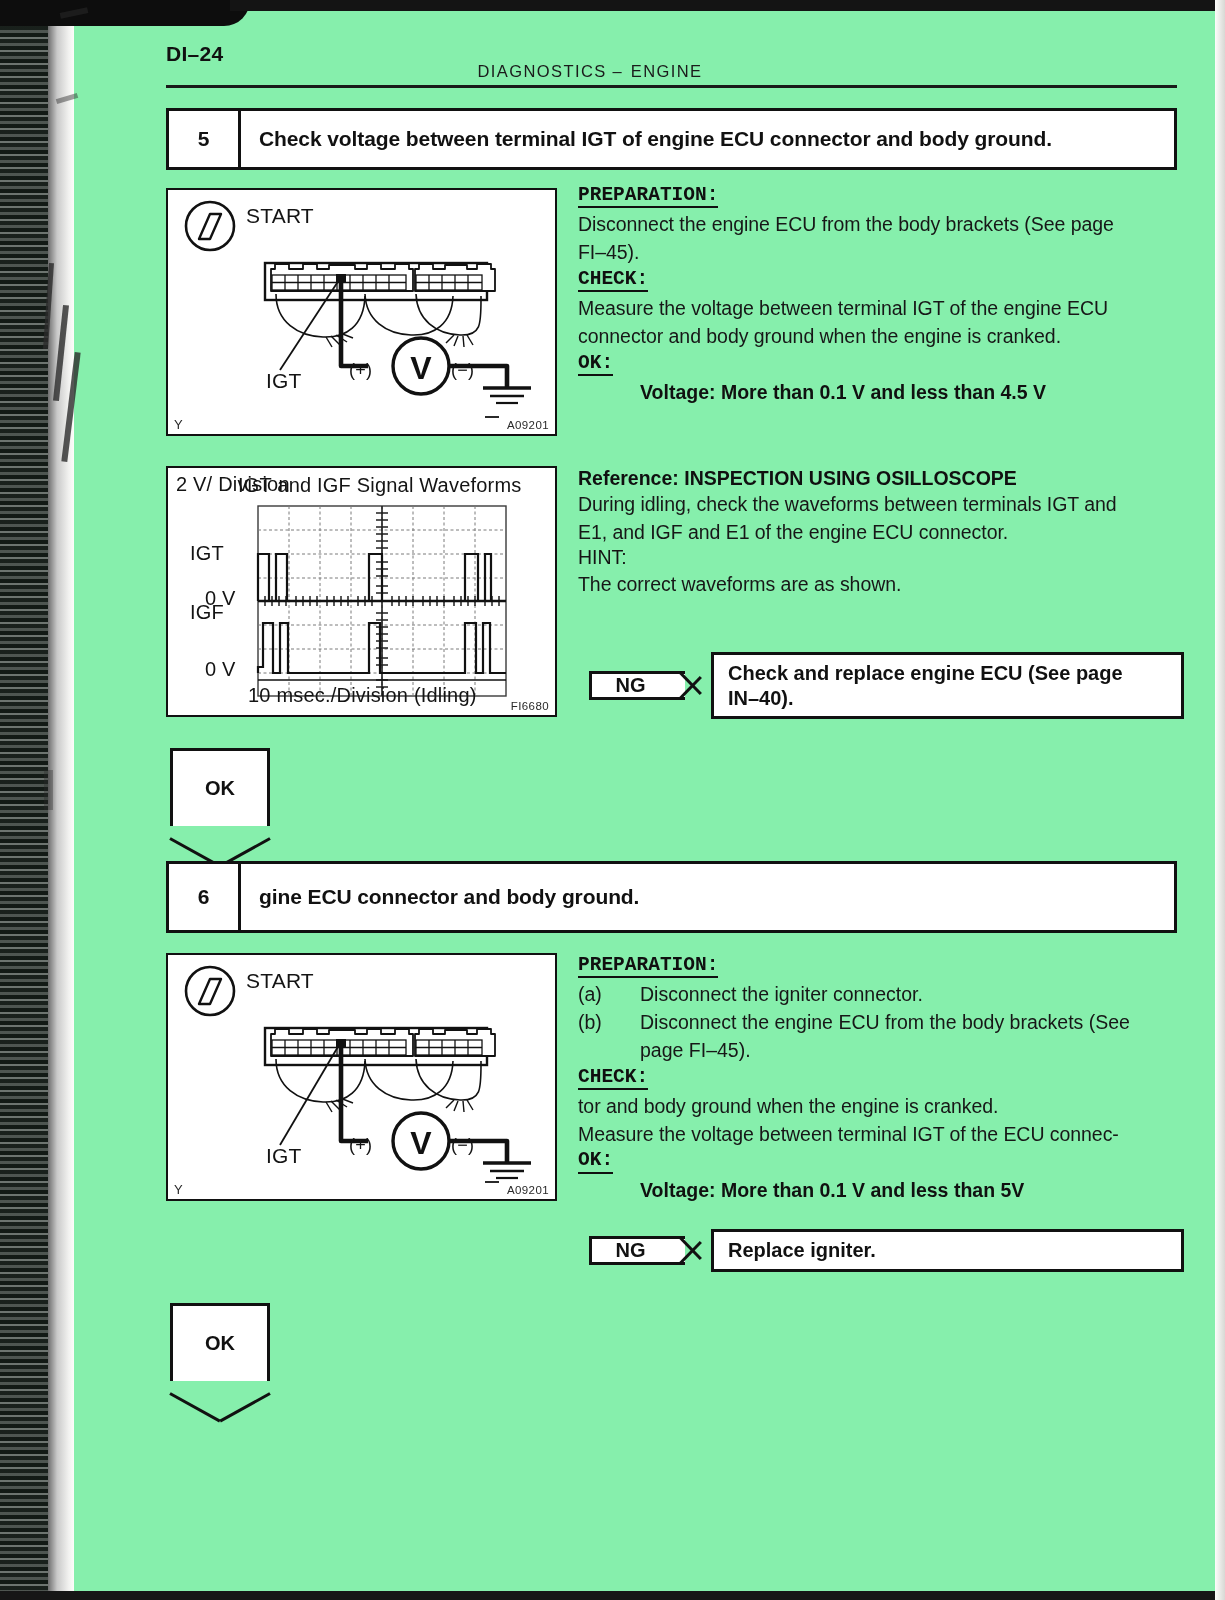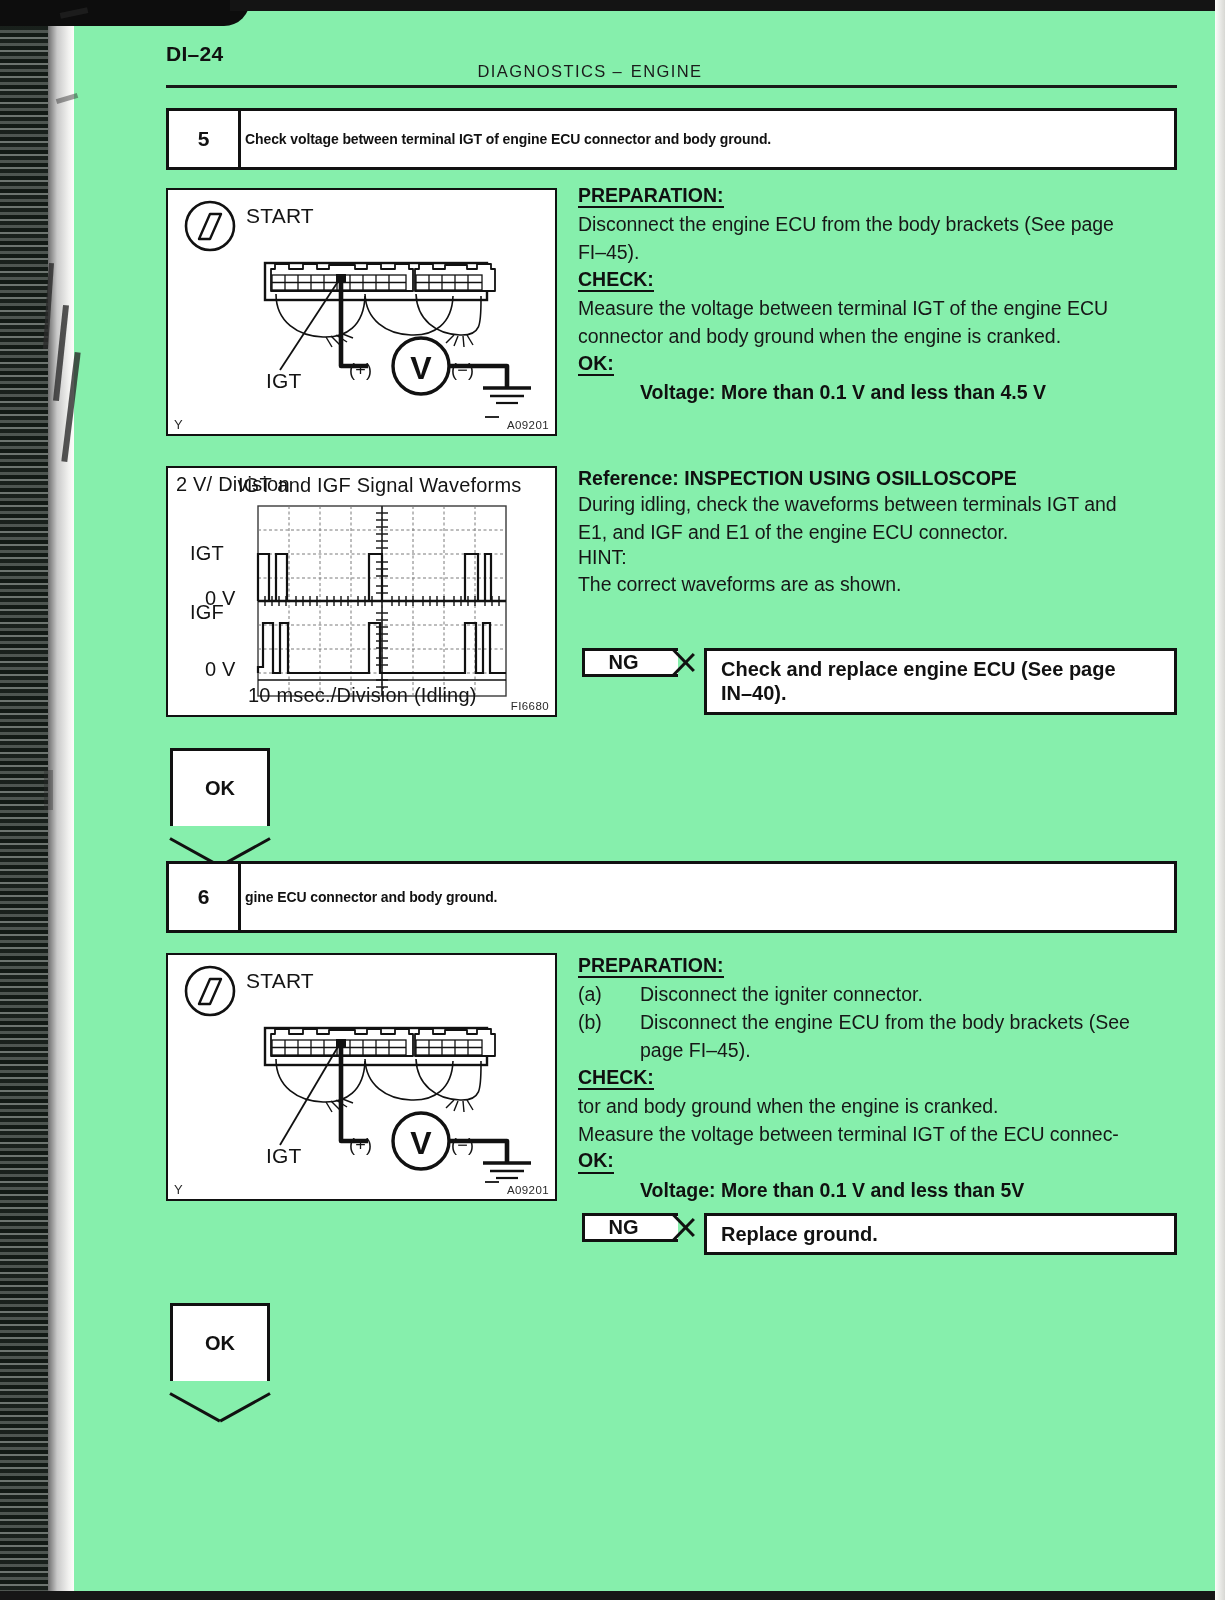--- a/index.html
+++ b/index.html
@@ -87,22 +87,22 @@
   }
   .step-num {
     width: 72px;
     border-right: 3px solid #111;
     display: flex; align-items: center; justify-content: center;
     font-size: 21px; font-weight: bold; color: #111;
   }
   .step-text {
     flex: 1;
     display: flex; align-items: center;
-    padding: 4px 4px;
-    font-size: 14px; font-weight: bold; color: #111;
+    padding: 4px 18px;
+    font-size: 21px; font-weight: bold; color: #111;
     line-height: 1.18;
     letter-spacing: -0.1px;
   }
 
   
   .fig-panel {
     position: absolute;
     border: 2.5px solid #111;
     background: #fff;
     overflow: hidden;
@@ -126,20 +126,21 @@
   }
 
   
   .txt-col { position: absolute; }
   .h-bold {
     font-size: 19.5px; font-weight: bold; color: #101010;
     display: inline-block;
     border-bottom: 2.5px solid #101010;
     padding-bottom: 1px;
     line-height: 1.05;
+    font-family: Liberation Mono, monospace;
   }
   .h-plain {
     font-size: 19.5px; color: #141414; line-height: 1.05;
   }
   .body-line {
     font-size: 19.5px; color: #171717; line-height: 1.42;
     letter-spacing: -.05px;
   }
   .body-bold {
     font-size: 19.5px; font-weight: bold; color: #101010;
@@ -148,21 +149,21 @@
   .ref-head {
     font-size: 19.5px; font-weight: bold; color: #101010; line-height: 1.3;
   }
   .sub-item { display: flex; font-size: 19.5px; color: #171717; line-height: 1.42; }
   .sub-item .mk { width: 62px; flex: none; }
   .sub-item .bd { flex: 1; }
   .indent-1 { padding-left: 62px; }
   .gap3 { height: 3px; }
 
   
-  .ng-row { position: absolute; display: flex; align-items: flex-start; }
+  .ng-row { position: absolute; display: flex; align-items: center; margin-left: 7px; }
   .ng-tag {
     position: relative;
     width: 96px;
     border: 3px solid #111;
     border-right: none;
     background: #fff;
     display: flex; align-items: center; justify-content: center;
     font-size: 20px; font-weight: bold; color: #111;
     padding-right: 16px;
   }
@@ -555,21 +556,21 @@
     <div class="body-line">Measure the voltage between terminal IGT of the ECU connec-</div>
     <div style="height:2px;"></div>
     <div class="h-bold">OK:</div>
     <div class="gap3"></div>
     <div class="body-bold indent-1">Voltage: More than 0.1 V and less than 5V</div>
   </div>
 
   <div class="ng-row" style="left:582px; top:1213px; width:595px; height:75px;">
     <div class="ng-tag">NG</div>
     <div class="ng-body">
-      <div>Replace ground.</div>
+      <div>Replace igniter.</div>
     </div>
   </div>
 
   <div class="ok-pent" style="left:170px; top:1303px;">
     <span>OK</span>
     <span class="v1"></span>
     <span class="v2"></span>
   </div>
 
 </div>

